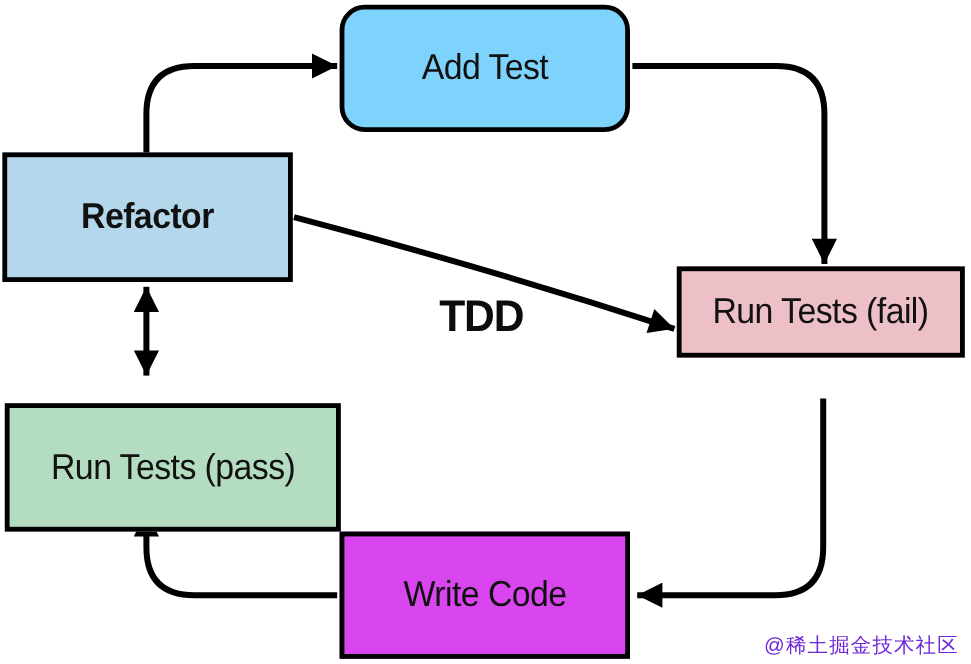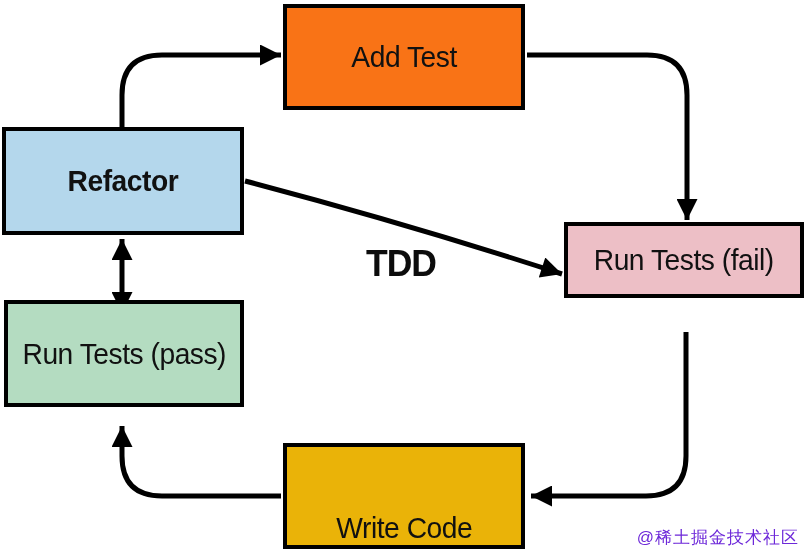--- a/index.html
+++ b/index.html
@@ -33,21 +33,21 @@
   .node-label {
     font-size: 30px;
     color: #111111;
     letter-spacing: -0.5px;
     transform: scaleX(0.94);
     white-space: nowrap;
   }
   .node-add-test        { left: 283px; top: 4px;   width: 242px; height: 106px; }
   .node-refactor        { left: 2px;   top: 127px; width: 242px; height: 108px; font-weight: bold; }
   .node-run-tests-fail  { left: 564px; top: 222px; width: 240px; height: 76px; }
-  .node-run-tests-pass  { left: 4px;   top: 300px; width: 240px; height: 107px; }
+  .node-run-tests-pass  { left: 4px;   top: 336px; width: 280px; height: 107px; }
   .node-write-code      { left: 283px; top: 443px; width: 242px; height: 106px; }
   .center-label {
     position: absolute;
     left: 401px;
     top: 264px;
     transform: translate(-50%, -50%) scaleX(0.96);
     font-size: 37px;
     font-weight: 700;
     color: #0c0c0c;
     letter-spacing: -1px;
@@ -79,37 +79,37 @@
 
     <path class="edge" d="M 245 181 Q 405 223 562 274" marker-end="url(#ah)"></path>
 
     <path class="edge" d="M 122 239 V 313" marker-start="url(#ah)" marker-end="url(#ah)"></path>
 
     <path class="edge" d="M 686 332 V 456 Q 686 496 646 496 H 531" marker-end="url(#ah)"></path>
 
     <path class="edge" d="M 281 496 H 162 Q 122 496 122 456 V 426" marker-end="url(#ah)"></path>
   </svg>
 
-  <div class="node node-add-test" style="background-color: #f97316;">
+  <div class="node node-add-test" style="background-color: #7dd3fc; border-radius: 21px;">
     <span class="node-label">Add Test</span>
   </div>
 
   <div class="node node-refactor" style="background-color: rgb(180, 215, 236);">
     <span class="node-label">Refactor</span>
   </div>
 
   <div class="node node-run-tests-fail" style="background-color: rgb(237, 191, 198);">
     <span class="node-label">Run Tests (fail)</span>
   </div>
 
   <div class="node node-run-tests-pass" style="background-color: rgb(180, 220, 193);">
     <span class="node-label">Run Tests (pass)</span>
   </div>
 
-  <div class="node node-write-code" style="background-color: #eab308; align-items: flex-end;">
+  <div class="node node-write-code" style="background-color: #d946ef;">
     <span class="node-label">Write Code</span>
   </div>
 
   <div class="center-label">TDD</div>
 
   <div class="watermark">@稀土掘金技术社区</div>
 
 </div>
 
 </body></html>

